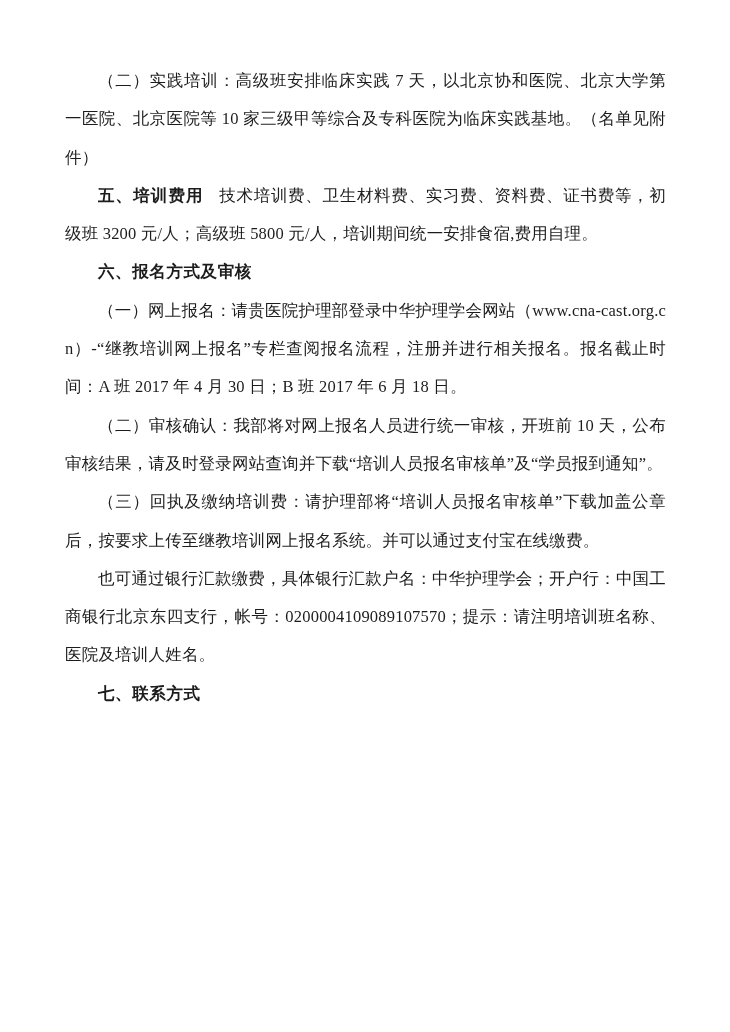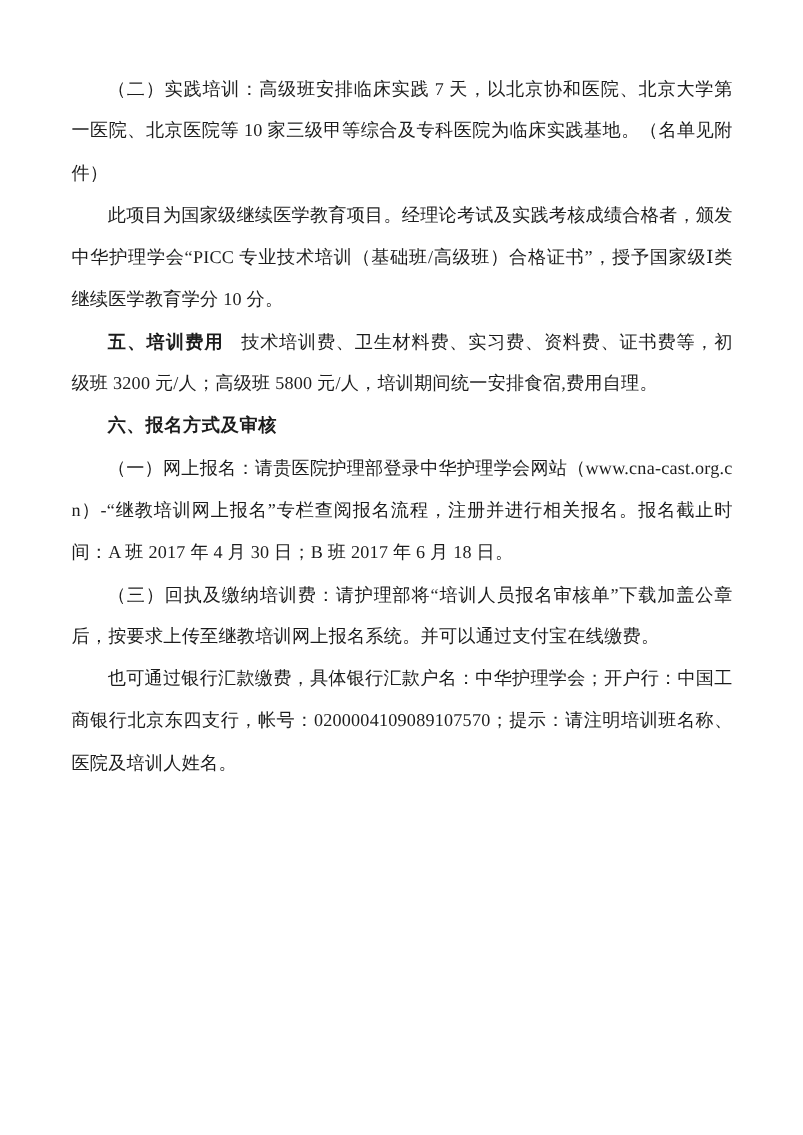--- a/index.html
+++ b/index.html
@@ -47,29 +47,30 @@
 </style>
 </head>
 <body>
 
 <div class="page">
   <div class="doc">
 
     <p class="para">（二）实践培训：高级班安排临床实践 7 天，以北京协和医院、北京大学第一医院、北京医院等 10 家三级甲等综合及专科医院为临床实践基地。（名单见附件）</p>
 
 
-    <p class="para">此项目为国家级继续医学教育项目。经理论考试及实践考核成绩合格者，颁发中华护理学会“PICC 专业技术培训（基础班/高级班）合格证书”，授予国家级Ⅰ类继续医学教育学分 10 分。</p>
 
     <p class="para"><span class="lead">五、培训费用</span><span>技术培训费、卫生材料费、实习费、资料费、证书费等，初级班 3200 元/人；高级班 5800 元/人，培训期间统一安排食宿,费用自理。</span></p>
 
     <p class="heading">六、报名方式及审核</p>
 
     <p class="para">（一）网上报名：请贵医院护理部登录中华护理学会网站（www.cna-cast.org.cn）-“继教培训网上报名”专栏查阅报名流程，注册并进行相关报名。报名截止时间：A 班 2017 年 4 月 30 日；B 班 2017 年 6 月 18 日。</p>
 
+    <p class="para">（二）审核确认：我部将对网上报名人员进行统一审核，开班前 10 天，公布审核结果，请及时登录网站查询并下载“培训人员报名审核单”及“学员报到通知”。</p>
 
     <p class="para">（三）回执及缴纳培训费：请护理部将“培训人员报名审核单”下载加盖公章后，按要求上传至继教培训网上报名系统。并可以通过支付宝在线缴费。</p>
 
     <p class="para">也可通过银行汇款缴费，具体银行汇款户名：中华护理学会；开户行：中国工商银行北京东四支行，帐号：0200004109089107570；提示：请注明培训班名称、医院及培训人姓名。</p>
 
+    <p class="heading">七、联系方式</p>
 
 
   </div>
 </div>
 
 </body></html>

